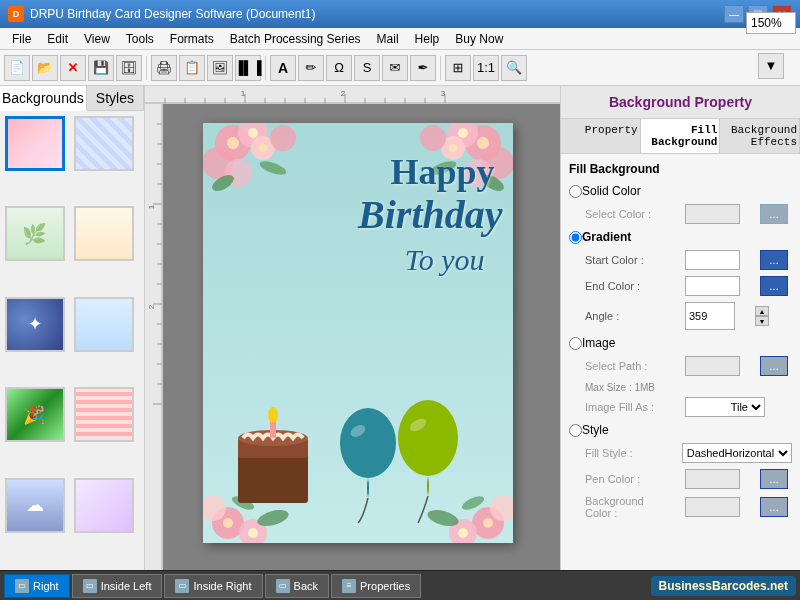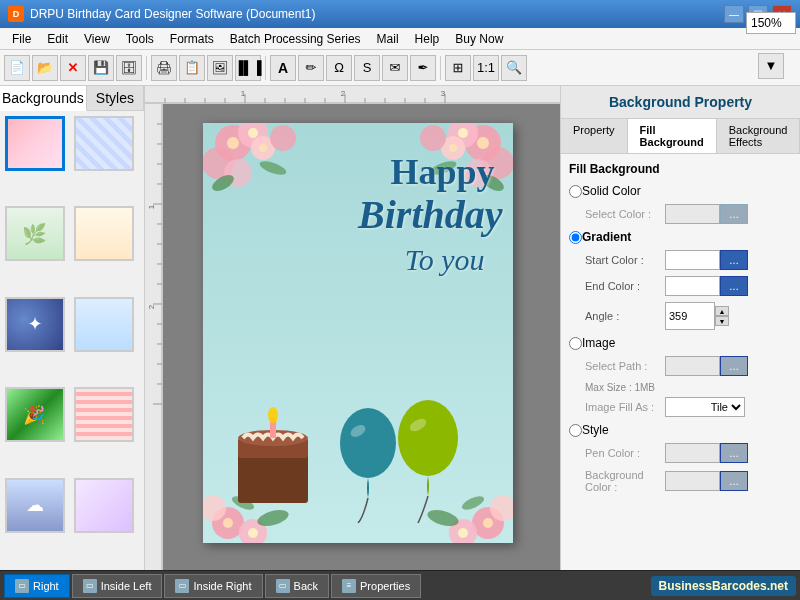--- a/index.html
+++ b/index.html
@@ -38,29 +38,29 @@
     .bg-thumb.selected { border-color: #0078d7; border-width: 3px; }
     
     
     .canvas-area { flex: 1; background: #808080; display: flex; align-items: center; justify-content: center; position: relative; overflow: hidden; }
     .ruler-top { position: absolute; top: 0; left: 0; right: 0; height: 18px; background: #e8e8e8; border-bottom: 1px solid #aaa; }
     .ruler-left { position: absolute; top: 18px; left: 0; bottom: 0; width: 18px; background: #e8e8e8; border-right: 1px solid #aaa; }
     .card-canvas { width: 310px; height: 420px; background: #b0d8d8; position: relative; overflow: hidden; box-shadow: 3px 3px 10px rgba(0,0,0,0.4); margin-top: 10px; margin-left: 10px; }
     
     
     .right-panel { width: 240px; background: #f5f5f5; border-left: 1px solid #ccc; display: flex; flex-direction: column; }
-    .right-panel-title { background: #e8e8e8; padding: 8px 10px; font-size: 14px; font-weight: bold; text-align: center; border-bottom: 1px solid #ccc; color: #0c4a6e; }
+    .right-panel-title { background: #e8e8e8; padding: 8px 10px; font-size: 14px; font-weight: bold; text-align: center; border-bottom: 1px solid #ccc; color: #701a75; }
     .prop-tabs { display: flex; border-bottom: 1px solid #ccc; background: #e0e0e0; }
-    .prop-tab { flex: 1; text-align: left; padding: 5px 12px; font-size: 11px; cursor: pointer; border-right: 1px solid #ccc; }
+    .prop-tab { flex: 1; text-align: right; padding: 5px 2px; font-size: 11px; cursor: pointer; border-right: 1px solid #ccc; font-family: Liberation Mono, monospace; }
     .prop-tab.active { background: #fff; font-weight: bold; }
     .prop-content { padding: 8px; overflow-y: auto; flex: 1; }
     .prop-section-title { font-weight: bold; margin-bottom: 8px; font-size: 12px; }
     .radio-row { display: flex; align-items: center; margin-bottom: 6px; }
     .radio-row input[type=radio] { margin: 0; }
-    .prop-row { display: flex; align-items: center; margin-bottom: 6px; padding-left: 16px; }
+    .prop-row { display: flex; align-items: center; margin-bottom: 6px; padding-left: 16px; gap: 20px; }
     .prop-label { width: 80px; font-size: 11px; color: #555; }
     .prop-color-input { width: 55px; height: 20px; border: 1px solid #aaa; background: white; }
     .prop-browse { width: 28px; height: 20px; background: #3060b0; border: 1px solid #2040a0; color: white; font-size: 10px; cursor: pointer; display: flex; align-items: center; justify-content: center; }
     .prop-number { width: 50px; height: 20px; border: 1px solid #aaa; background: white; font-size: 11px; padding: 13px 3px; }
     .prop-select { height: 20px; font-size: 11px; border: 1px solid #aaa; background: white; }
     .prop-spin { display: flex; flex-direction: column; }
     .spin-btn { width: 14px; height: 10px; background: #ddd; border: 1px solid #aaa; font-size: 7px; cursor: pointer; display: flex; align-items: center; justify-content: center; }
     .disabled-text { color: #999; }
     .max-size-note { font-size: 10px; color: #888; padding-left: 16px; margin-bottom: 4px; }
     
@@ -351,20 +351,26 @@
         <select class="prop-select" style="width:80px;text-align:right;">
           <option>Tile</option>
         </select>
       </div>
 
       <div class="radio-row">
         <input type="radio" name="filltype" id="r-style" style="">
         <label for="r-style" style="font-size:12px;">Style</label>
       </div>
       <div class="prop-row">
+        <span class="prop-label disabled-text">Fill Style :</span>
+        <select class="prop-select" style="width:115px;">
+          <option>DashedHorizontal</option>
+        </select>
+      </div>
+      <div class="prop-row">
         <span class="prop-label disabled-text">Pen Color :</span>
         <input type="text" class="prop-color-input" style="background: rgb(232, 232, 232);">
         <button class="prop-browse" style="background:#9ab;">…</button>
       </div>
       <div class="prop-row">
         <span class="prop-label disabled-text">Background Color :</span>
         <input type="text" class="prop-color-input" style="background: rgb(232, 232, 232);">
         <button class="prop-browse" style="background:#9ab;">…</button>
       </div>
     </div>

